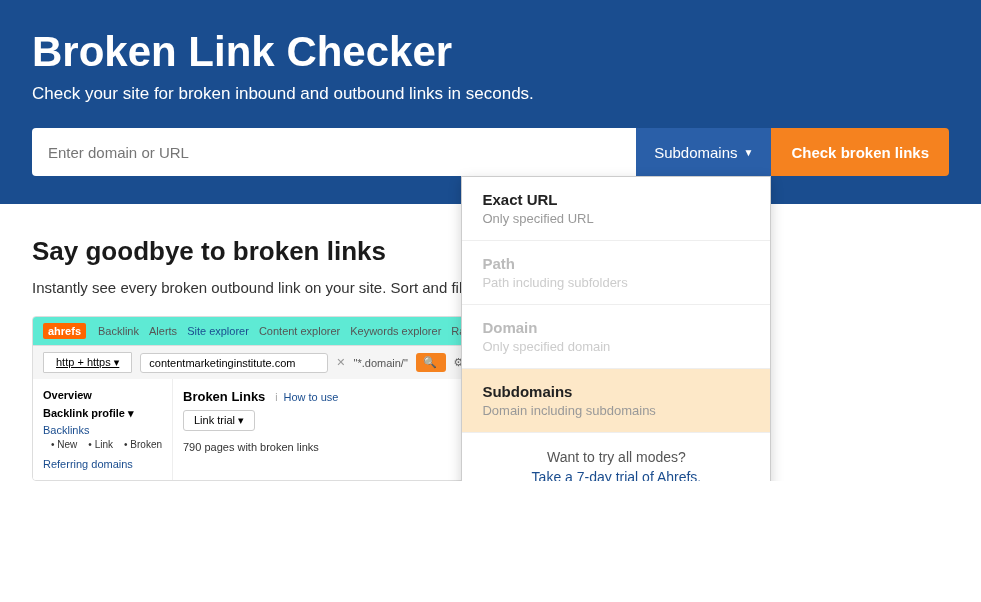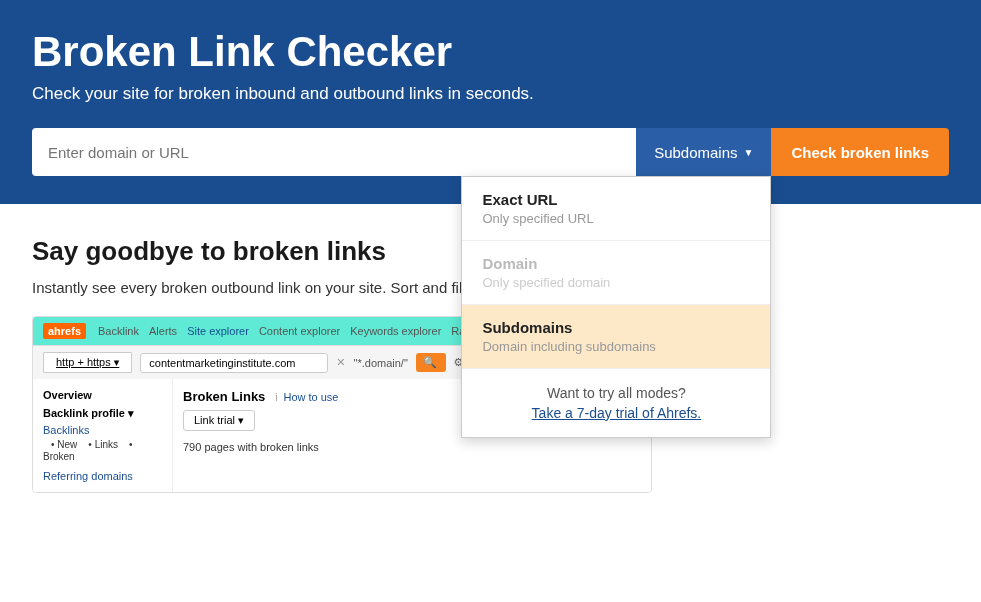--- a/index.html
+++ b/index.html
@@ -279,20 +279,24 @@
     <div class="dropdown-wrapper" style="position:relative;">
       <button class="dropdown-btn">
         <span>Subdomains</span>
         <span class="chevron">▼</span>
       </button>
 
       <div class="dropdown-menu">
         <div class="dropdown-item">
           <div class="item-title">Exact URL</div>
           <div class="item-desc">Only specified URL</div>
+        </div>
+        <div class="dropdown-item disabled">
+          <div class="item-title">Path</div>
+          <div class="item-desc">Path including subfolders</div>
         </div>
         <div class="dropdown-item disabled">
           <div class="item-title">Domain</div>
           <div class="item-desc">Only specified domain</div>
         </div>
         <div class="dropdown-item active">
           <div class="item-title">Subdomains</div>
           <div class="item-desc">Domain including subdomains</div>
         </div>
         <div class="dropdown-footer">
@@ -334,21 +338,21 @@
       <span class="mock-settings">⚙ Settings</span>
     </div>
 
     <div class="mock-body">
 
       <div class="mock-sidebar">
         <div class="overview">Overview</div>
         <div class="section">Backlink profile ▾</div>
         <span class="link">Backlinks</span>
         <span class="sub">• New</span>
-        <span class="sub">• Links</span>
+        <span class="sub">• Link</span>
         <span class="sub">• Broken</span>
         <div style="margin-top:8px;font-size:11px;color:#1a4d8f;cursor:pointer;">Referring domains</div>
       </div>
 
       <div class="mock-main-panel">
         <h3>
           <span>Broken Links</span>
           <span style="color:#aaa;font-weight:normal;font-size:11px;margin-left:6px;">ℹ</span>
           <span style="color:#1a4d8f;font-size:11px;font-weight:normal;margin-left:2px;">How to use</span>
         </h3>

